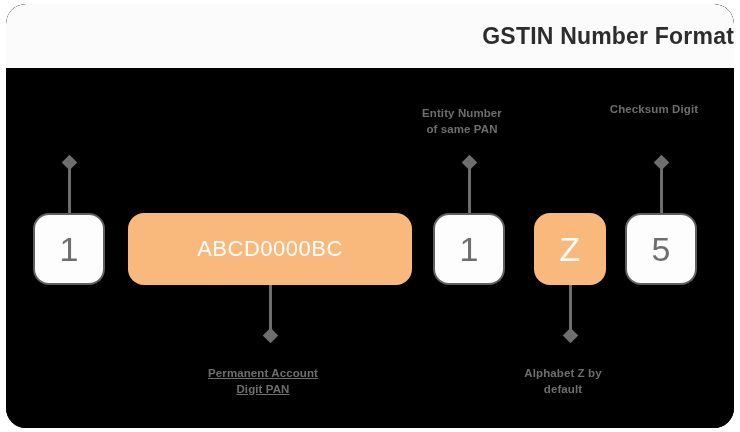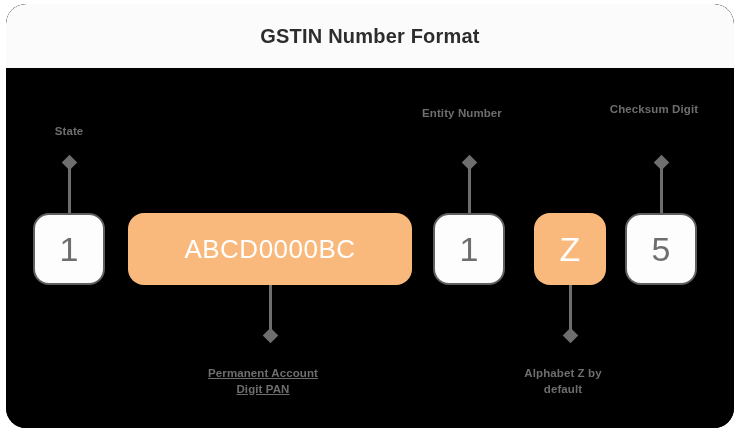--- a/index.html
+++ b/index.html
@@ -37,22 +37,22 @@
     border-top-left-radius: 20px;
     border-top-right-radius: 20px;
   }
   #page-title {
     position: absolute;
     left: 0;
     top: 0;
     width: 100%;
     height: 64px;
     line-height: 64px;
-    text-align: center;
-    font-size: 20px;
+    text-align: right;
+    font-size: 23px;
     font-weight: bold;
     color: #2d2d2d;
     letter-spacing: 0.2px;
   }
 
   
   #diagram-body {
     position: absolute;
     left: 0;
     top: 64px;
@@ -80,21 +80,21 @@
     border: none;
     color: #ffffff;
   }
   .segment-value {
     font-size: 34px;
     font-weight: normal;
     line-height: 1;
     user-select: none;
   }
   .segment-box.orange.wide .segment-value {
-    font-size: 26px;
+    font-size: 22px;
     letter-spacing: 0.5px;
   }
 
   #box-state       { left: 27px;  top: 145px; width: 72px;  height: 72px; }
   #box-pan         { left: 122px; top: 145px; width: 284px; height: 72px; }
   #box-entity      { left: 427px; top: 145px; width: 72px;  height: 72px; }
   #box-alphabet    { left: 528px; top: 145px; width: 72px;  height: 72px; }
   #box-checksum    { left: 619px; top: 145px; width: 72px;  height: 72px; }
 
   
@@ -147,26 +147,24 @@
 <body>
 
 <div id="infographic-card">
 
   <div id="header-band">
     <div id="page-title">GSTIN Number Format</div>
   </div>
 
   <div id="diagram-body">
 
-    <div class="callout-label" id="label-state">
-      <div>State</div>
-    </div>
 
     <div class="callout-label" id="label-entity">
       <div>Entity Number</div>
+      <div>of same PAN</div>
     </div>
 
     <div class="callout-label" id="label-checksum">
       <div>Checksum Digit</div>
     </div>
 
     <div class="connector up" id="conn-state">
       <div class="diamond"></div>
       <div class="stem" style="height:45px;"></div>
     </div>

